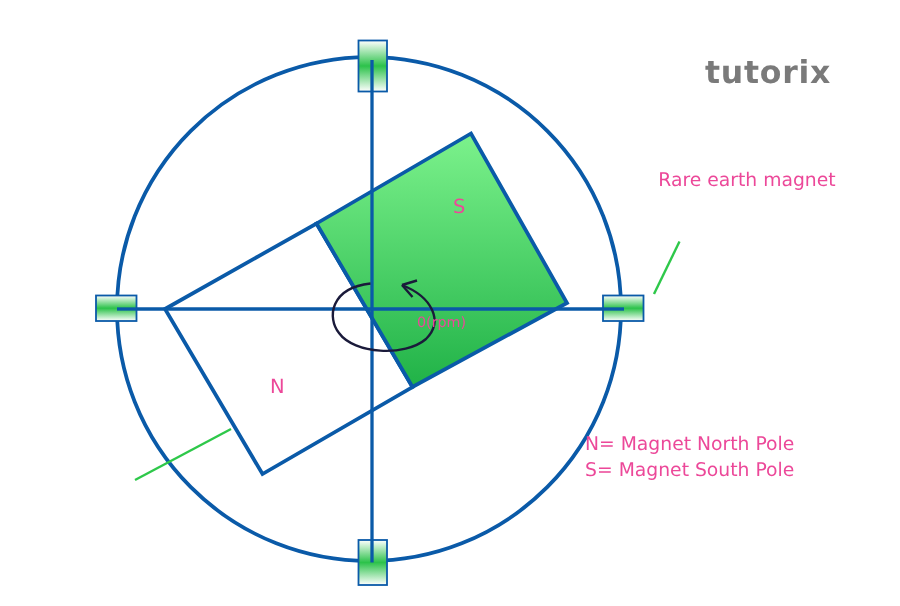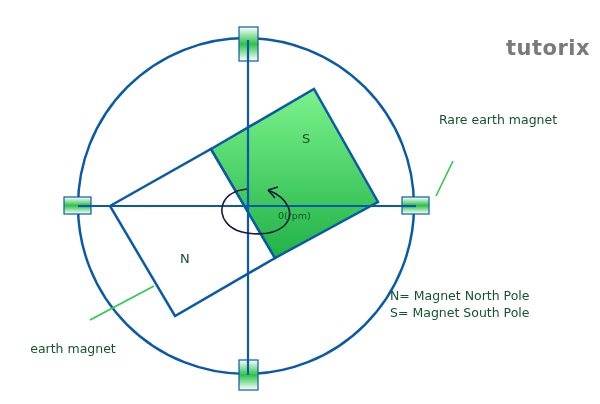--- a/index.html
+++ b/index.html
@@ -1,20 +1,20 @@
 <!DOCTYPE html>
 <html><head>
 <meta charset="utf-8">
 <style>
   html, body { margin:0; padding:0; background:#ffffff; }
   body { width:600px; height:404px; position:relative; overflow:hidden; font-family:"DejaVu Sans", sans-serif; }
   svg { position:absolute; left:0; top:0; }
-  .lbl { position:absolute; color:#14532d; font-family:"DejaVu Sans", sans-serif; font-size:13px; line-height:17px; }
+  .lbl { position:absolute; color:#ec4899; font-family:"DejaVu Sans", sans-serif; font-size:13px; line-height:17px; }
   .center { text-align:center; }
-  .logo { position:absolute; left:470px; top:36px; font-family:"DejaVu Sans", sans-serif; font-weight:bold; font-size:21px; color:#7a7a7a; letter-spacing:0.5px;margin-left:36px; }
+  .logo { position:absolute; left:470px; top:36px; font-family:"DejaVu Sans", sans-serif; font-weight:bold; font-size:21px; color:#7a7a7a; letter-spacing:0.5px; }
 </style>
 </head>
 <body>
 
 <svg width="600" height="404" viewBox="0 0 600 404">
   <defs>
     <linearGradient id="sGrad" x1="0" y1="0" x2="0" y2="1">
       <stop offset="0" stop-color="#7cf28c"></stop>
       <stop offset="1" stop-color="#20b247"></stop>
     </linearGradient>
@@ -60,19 +60,18 @@
 <div class="lbl" style="left:302px; top:130px; font-size:13px;">S</div>
 <div class="lbl" style="left:180px; top:250px; font-size:13px;">N</div>
 
 <div class="logo">tutorix</div>
 
 <div class="lbl center" style="left:420px; top:111px; width:156px; font-size:12.5px; line-height:17px;">
   <div>Rare earth magnet</div>
 </div>
 
 <div class="lbl center" style="left:8px; top:340px; width:130px; font-size:12.5px; line-height:17px;">
-  <div>earth magnet</div>
 </div>
 
 <div class="lbl" style="left:390px; top:287px; font-size:12.5px; line-height:17px;text-align:right;">
   <div>N= Magnet North Pole</div>
   <div>S= Magnet South Pole</div>
 </div>
 
 </body></html>

